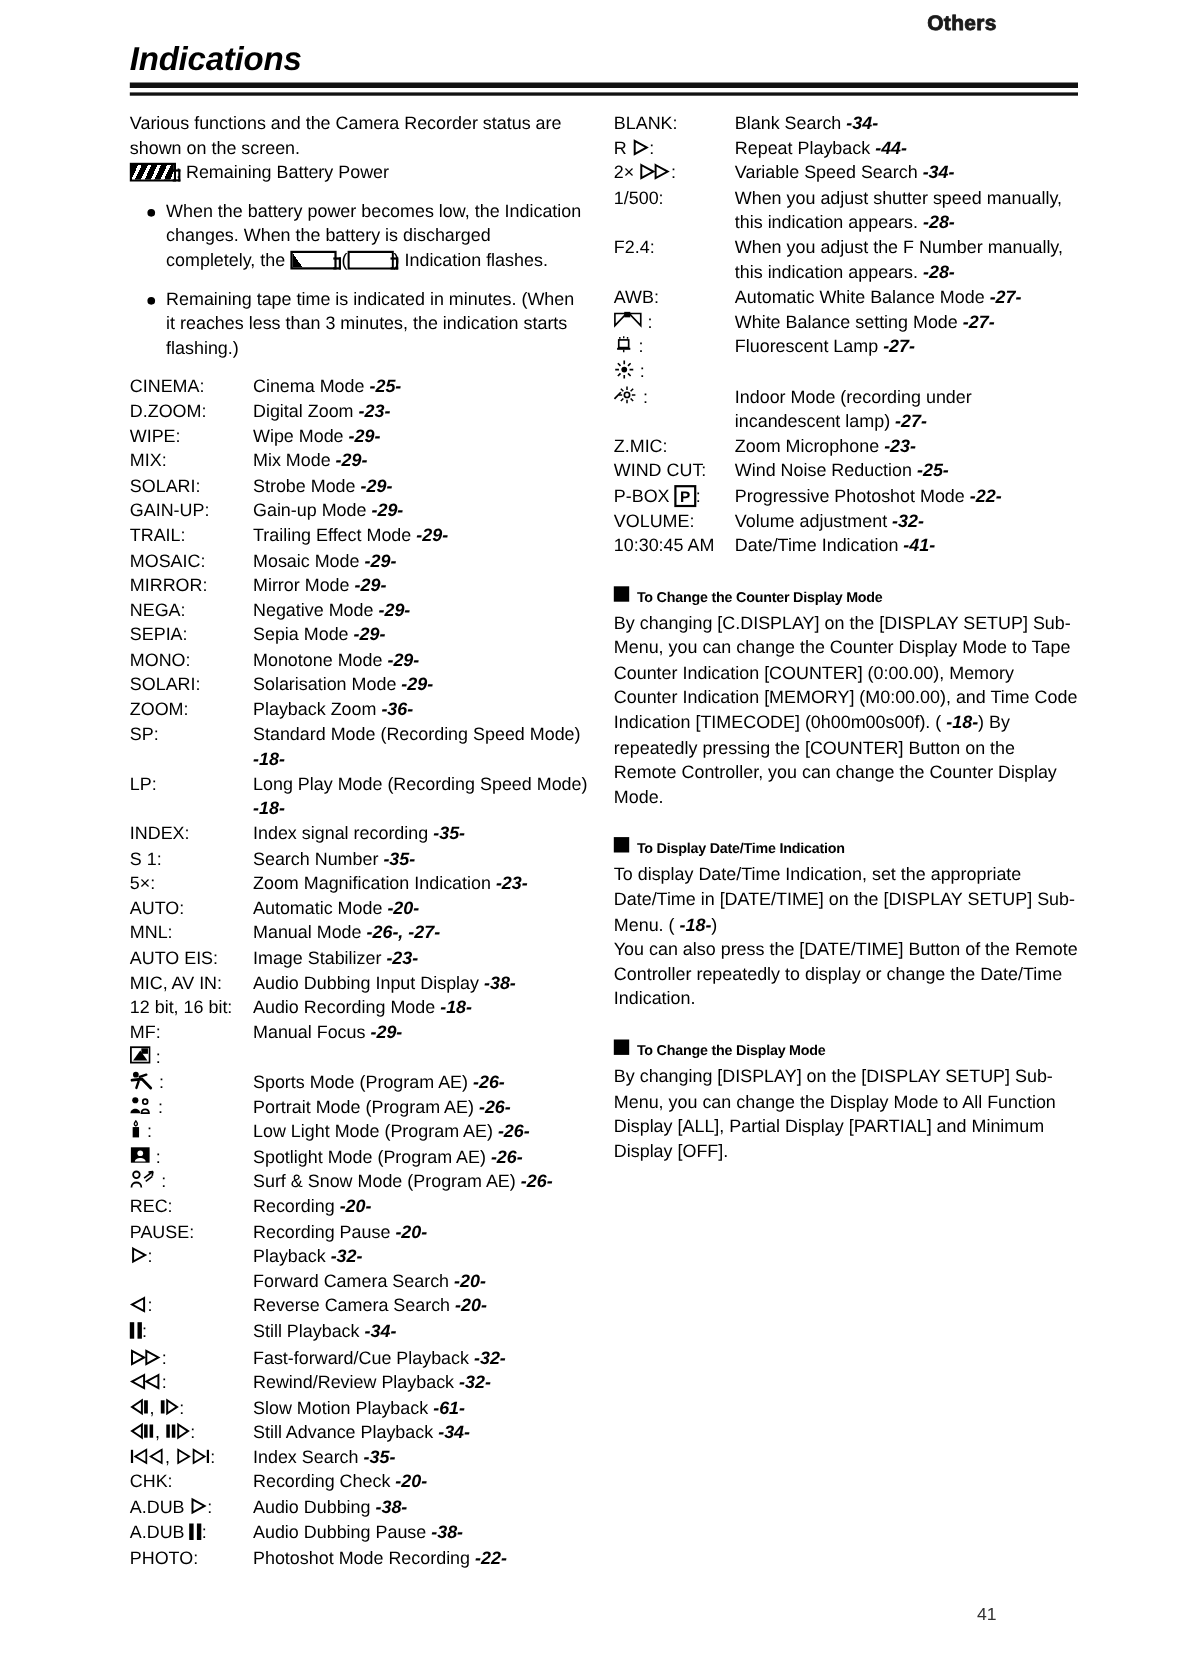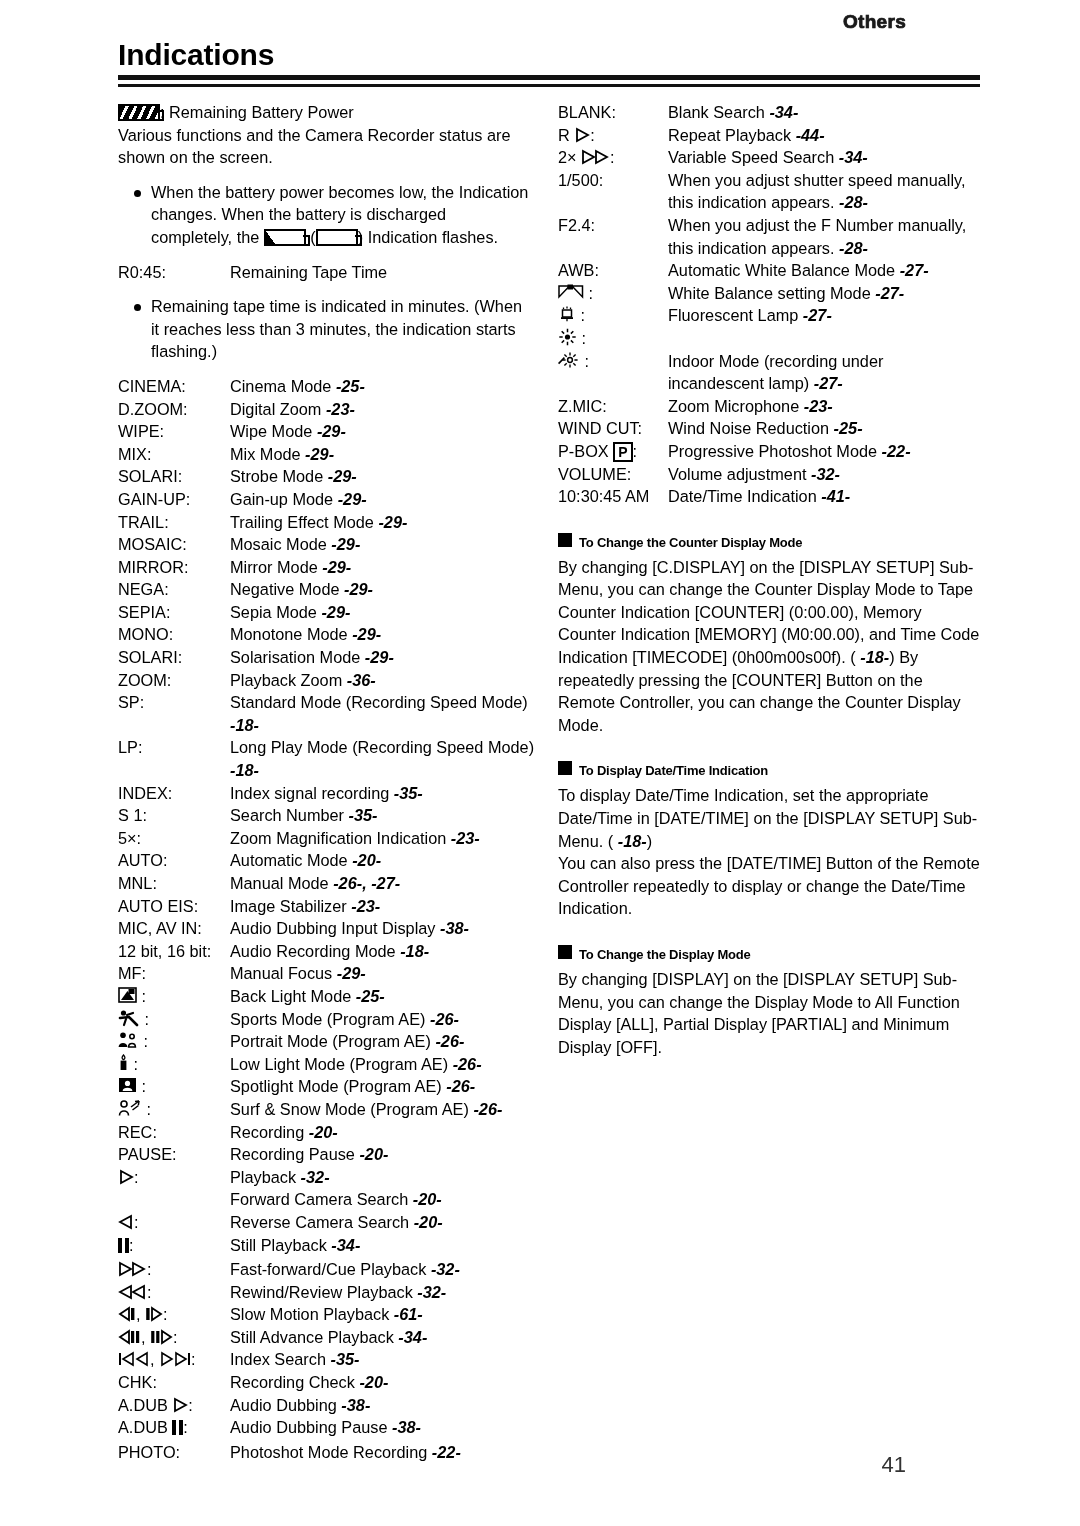--- a/index.html
+++ b/index.html
@@ -33,20 +33,21 @@
     -webkit-text-stroke: 0.7px #1a1a1a;
     text-shadow: 0 0 1px #888;
   }
 
   .title {
     position: absolute;
     left: 118px;
     top: 38px;
     font-size: 30px;
     font-weight: bold;
+    font-style: italic;
     letter-spacing: -0.2px;
   }
 
   .rule {
     position: absolute;
     left: 118px;
     top: 75px;
     width: 862px;
   }
   .rule .r1 { height: 5px; background: #111; }
@@ -171,54 +172,50 @@
     line-height: 15px;
     padding: 1px 3px 0 3px;
     vertical-align: 0px;
   }
 
   
   .pagenum {
     position: absolute;
     right: 98px;
     bottom: 48px;
-    font-size: 22px;
+    font-size: 16px;
     color: #333;
   }
 </style>
 </head>
 <body>
 
 <div class="page">
 
   <div class="tab-others">Others</div>
 
   <div class="title">Indications</div>
 
   <div class="rule">
     <div class="r1"></div>
       <div class="r2"></div>
       <div class="r3"></div>
   </div>
 
   <div class="col col-left">
 
+    <p class="para">Various functions and the Camera Recorder status are shown on the screen.</p>
+
     <p class="para">
       <span class="bat"><span class="fill"></span></span><span>: Remaining Battery Power</span>
     </p>
 
-    <p class="para">Various functions and the Camera Recorder status are shown on the screen.</p>
-
     <p class="bullet"><span>When the battery power becomes low, the Indication changes. When the battery is discharged completely, the </span><span class="bat low"><span class="fill"></span></span><span> (</span><span class="bat empty"><span class="fill"></span></span><span>) Indication flashes.</span>
     </p>
 
-    <div class="row">
-      <span class="lbl">R0:45:</span>
-      <span class="dsc">Remaining Tape Time</span>
-    </div>
 
     <p class="bullet">Remaining tape time is indicated in minutes. (When it reaches less than 3 minutes, the indication starts flashing.)</p>
 
     <div class="rows" id="left-items">
         <div class="row">
           <span class="lbl">CINEMA:</span>
           <span class="dsc">Cinema Mode <span class="pg">-25-</span></span>
         </div>
         <div class="row">
           <span class="lbl">D.ZOOM:</span>
@@ -318,21 +315,20 @@
         </div>
       </div>
 
     <div class="rows" id="left-icons">
         <div class="row">
           <span class="lbl"><svg class="gly" width="19" height="18" viewBox="0 0 19 18" fill="none" stroke="#000" stroke-width="1.6">
               <rect x="1" y="2" width="17" height="14" fill="none" stroke-width="1.6"></rect>
               <path d="M3 14 L9.5 5 L16 14 Z" fill="#000" stroke="none"></path>
               <rect x="10.5" y="3" width="6" height="5" fill="#000" stroke="none"></rect>
             </svg><span>&nbsp;:</span></span>
-          <span class="dsc">Back Light Mode <span class="pg">-25-</span></span>
         </div>
         <div class="row">
           <span class="lbl"><svg class="gly" width="22" height="18" viewBox="0 0 22 18" fill="none" stroke="#000" stroke-width="1.6">
               <circle cx="5.5" cy="4" r="2.6" fill="#000" stroke="none"></circle>
               <path d="M2 9 L11 8 L19 16" stroke-width="2.6" stroke-linecap="round"></path>
               <path d="M9 6 L15 4" stroke-width="2.2" stroke-linecap="round"></path>
               <path d="M8 10 L6 16" stroke-width="2.2" stroke-linecap="round"></path>
             </svg><span>&nbsp;:</span></span>
           <span class="dsc">Sports Mode (Program AE) <span class="pg">-26-</span></span>
         </div>

